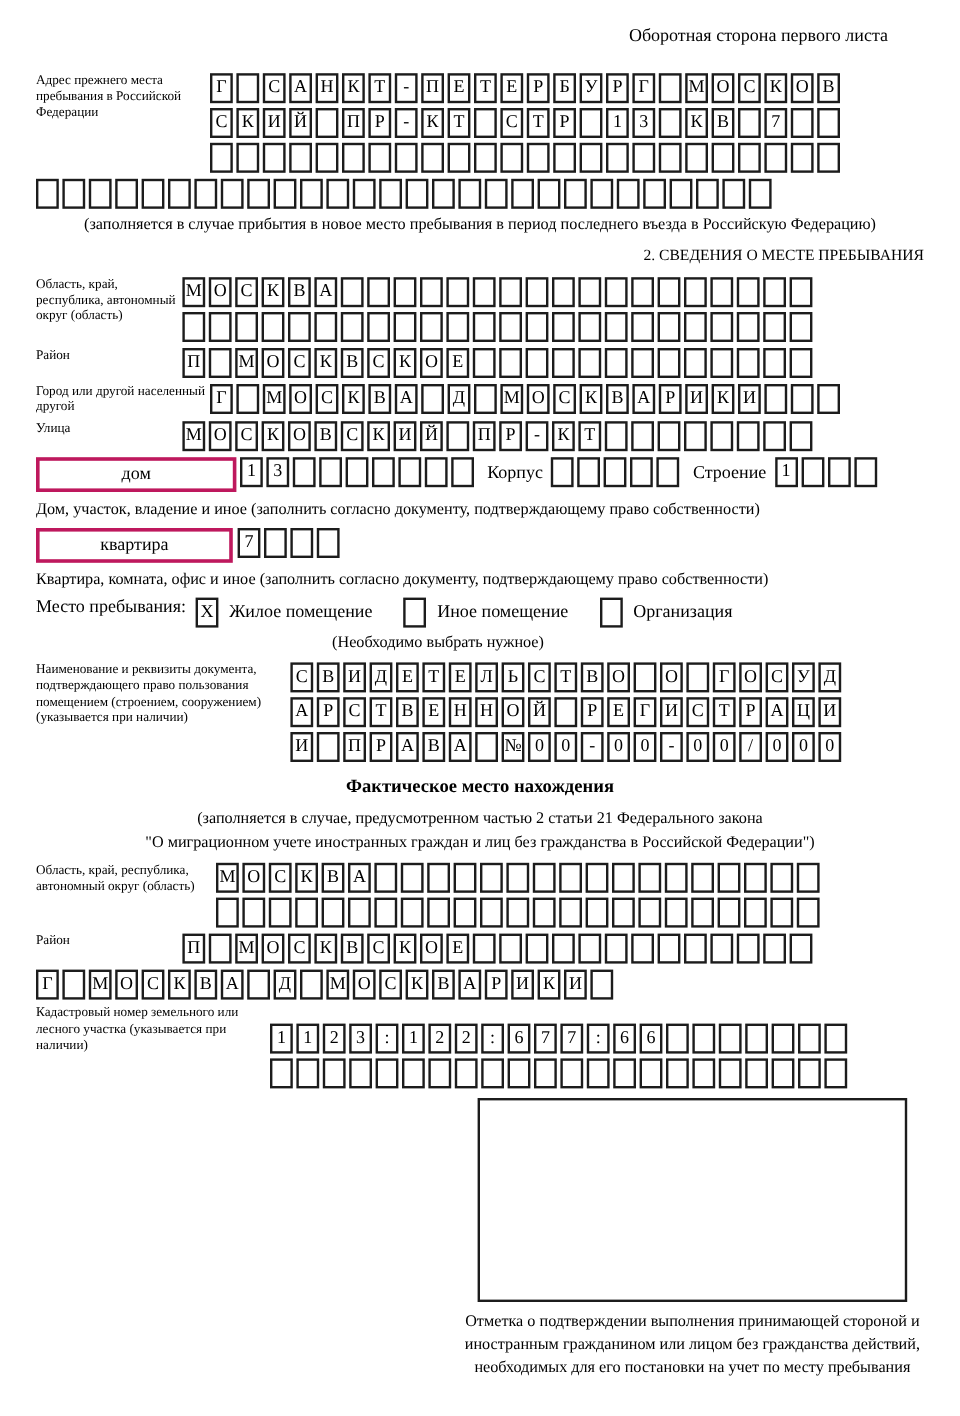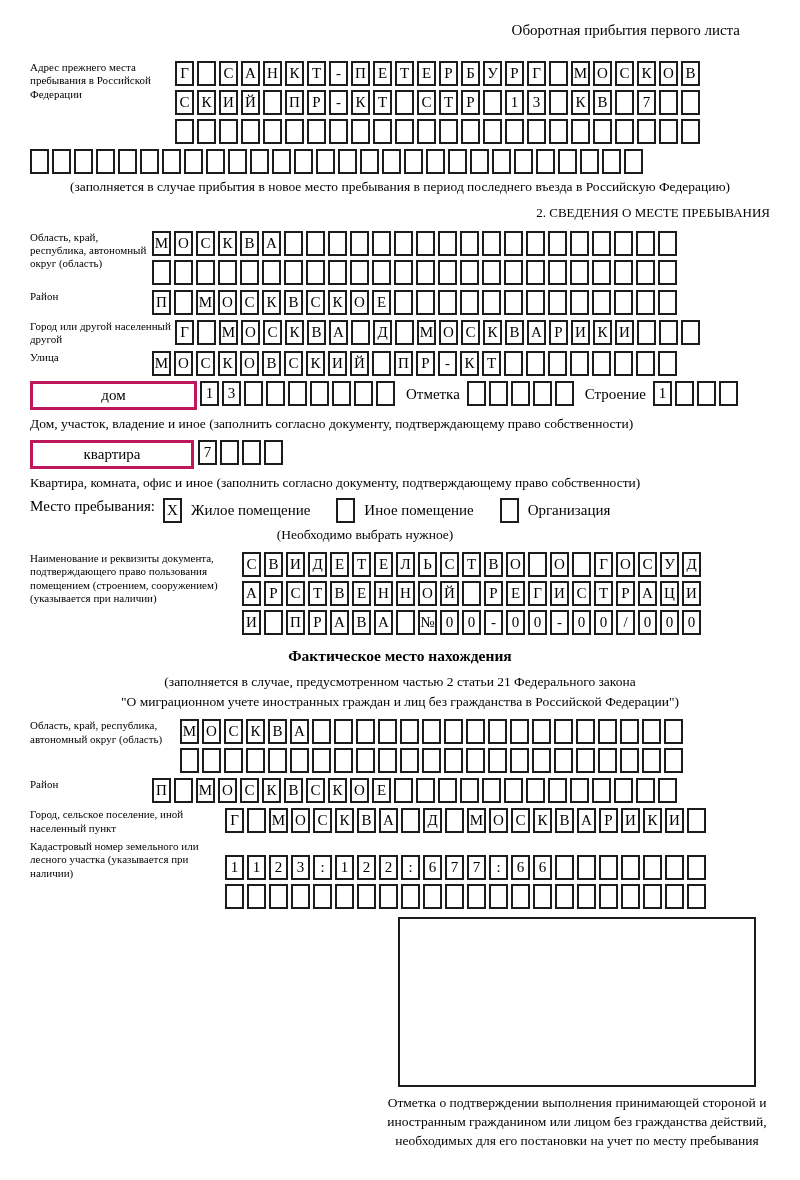--- a/index.html
+++ b/index.html
@@ -62,21 +62,21 @@
     width: 358px; height: 170px;
     border: 2px solid #1c1c1c; background: #fff;
   }
   .stamp-note { margin-left: 352px; margin-top: 7px; width: 390px; text-align: center; line-height: 1.4; }
 </style>
 </head>
 <body>
 
 <div class="page">
 
-  <div class="header-note">Оборотная прибытия первого листа</div>
+  <div class="header-note">Оборотная сторона первого листа</div>
 
   <div class="frow">
     <div class="flabel w145">Адрес прежнего места пребывания в Российской Федерации</div>
     <div class="rows">
       <div class="cells">
           <div class="c">Г</div>
           <div class="c"></div>
           <div class="c">С</div>
           <div class="c">А</div>
           <div class="c">Н</div>
@@ -343,21 +343,21 @@
         <div class="c">1</div>
         <div class="c">3</div>
         <div class="c"></div>
         <div class="c"></div>
         <div class="c"></div>
         <div class="c"></div>
         <div class="c"></div>
         <div class="c"></div>
         <div class="c"></div>
       </div>
-    <div class="inline-label">Отметка</div>
+    <div class="inline-label">Корпус</div>
     <div class="cells">
         <div class="c"></div>
         <div class="c"></div>
         <div class="c"></div>
         <div class="c"></div>
         <div class="c"></div>
       </div>
     <div class="inline-label">Строение</div>
     <div class="cells">
         <div class="c">1</div>
@@ -556,21 +556,20 @@
         <div class="c"></div>
         <div class="c"></div>
         <div class="c"></div>
         <div class="c"></div>
         <div class="c"></div>
         <div class="c"></div>
       </div>
   </div>
 
   <div class="frow">
-    <div class="flabel w195">Город, сельское поселение, иной населенный пункт</div>
     <div class="cells">
         <div class="c">Г</div>
         <div class="c"></div>
         <div class="c">М</div>
         <div class="c">О</div>
         <div class="c">С</div>
         <div class="c">К</div>
         <div class="c">В</div>
         <div class="c">А</div>
         <div class="c"></div>

